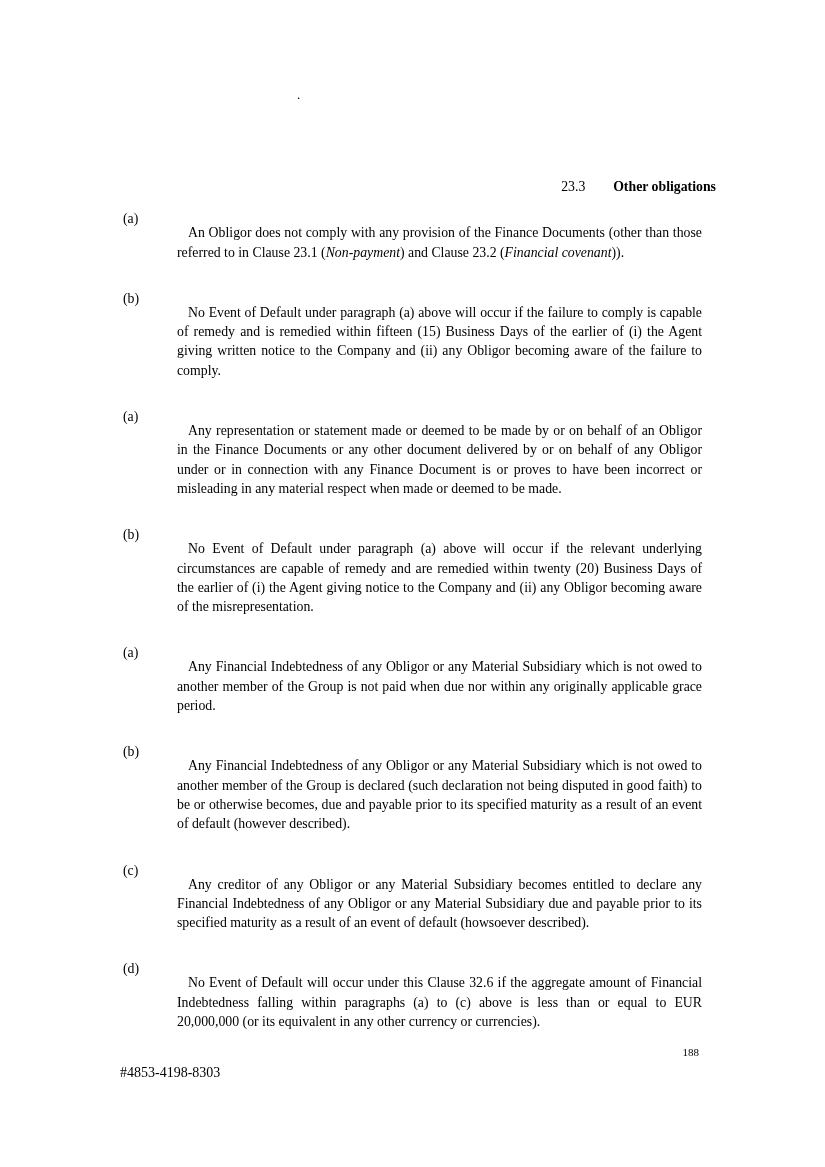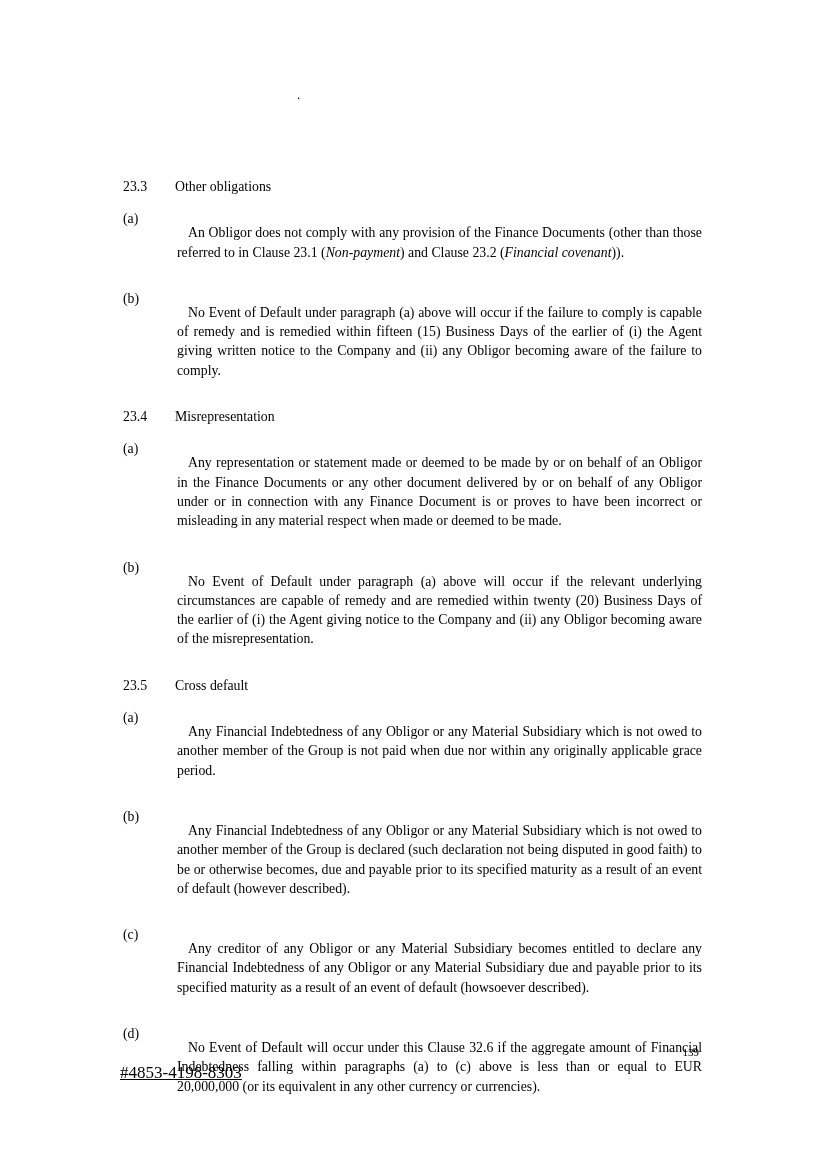--- a/index.html
+++ b/index.html
@@ -27,27 +27,28 @@
     position: absolute;
     left: 123px;
     top: 177px;
     width: 593px;
     font-size: 13.8px;
     line-height: 19.3px;
   }
   .section-heading {
     display: flex;
     margin-bottom: 13px;
+    justify-content: flex-end;
   }
   .sec-num {
     width: 52px;
     flex: none;
   }
   .sec-title {
-    font-weight: normal;
+    font-weight: bold;
   }
   .para {
     display: flex;
     margin-bottom: 13px;
   }
   .para-label {
     width: 40px;
     flex: none;
   }
   .para-body {
@@ -61,23 +62,22 @@
     position: absolute;
     top: 1046px;
     right: 126px;
     font-size: 11px;
     line-height: 13px;
   }
   .doc-ref {
     position: absolute;
     top: 1066px;
     left: 120px;
-    font-size: 17px;
+    font-size: 14px;
     line-height: 14px;
-    text-decoration: underline;
   }
 </style>
 </head>
 <body>
 
 <div class="page">
 
   <span class="stray">.</span>
 
   <div class="content">
@@ -91,55 +91,47 @@
         <span class="para-label">(a)</span>
         <p class="para-body"><span>An Obligor does not comply with any provision of the Finance Documents (other than those referred to in Clause 23.1 (</span><span class="it">Non-payment</span><span>) and Clause 23.2 (</span><span class="it">Financial covenant</span><span>)).</span></p>
       </div>
       <div class="para">
         <span class="para-label">(b)</span>
         <p class="para-body">No Event of Default under paragraph (a) above will occur if the failure to comply is capable of remedy and is remedied within fifteen (15) Business Days of the earlier of (i) the Agent giving written notice to the Company and (ii) any Obligor becoming aware of the failure to comply.</p>
       </div>
     </div>
 
     <div class="section">
-      <div class="section-heading">
-        <span class="sec-num">23.4</span>
-        <span class="sec-title">Misrepresentation</span>
-      </div>
       <div class="para">
         <span class="para-label">(a)</span>
         <p class="para-body">Any representation or statement made or deemed to be made by or on behalf of an Obligor in the Finance Documents or any other document delivered by or on behalf of any Obligor under or in connection with any Finance Document is or proves to have been incorrect or misleading in any material respect when made or deemed to be made.</p>
       </div>
       <div class="para">
         <span class="para-label">(b)</span>
         <p class="para-body">No Event of Default under paragraph (a) above will occur if the relevant underlying circumstances are capable of remedy and are remedied within twenty (20) Business Days of the earlier of (i) the Agent giving notice to the Company and (ii) any Obligor becoming aware of the misrepresentation.</p>
       </div>
     </div>
 
     <div class="section">
-      <div class="section-heading">
-        <span class="sec-num">23.5</span>
-        <span class="sec-title">Cross default</span>
-      </div>
       <div class="para">
         <span class="para-label">(a)</span>
         <p class="para-body">Any Financial Indebtedness of any Obligor or any Material Subsidiary which is not owed to another member of the Group is not paid when due nor within any originally applicable grace period.</p>
       </div>
       <div class="para">
         <span class="para-label">(b)</span>
         <p class="para-body">Any Financial Indebtedness of any Obligor or any Material Subsidiary which is not owed to another member of the Group is declared (such declaration not being disputed in good faith) to be or otherwise becomes, due and payable prior to its specified maturity as a result of an event of default (however described).</p>
       </div>
       <div class="para">
         <span class="para-label">(c)</span>
         <p class="para-body">Any creditor of any Obligor or any Material Subsidiary becomes entitled to declare any Financial Indebtedness of any Obligor or any Material Subsidiary due and payable prior to its specified maturity as a result of an event of default (howsoever described).</p>
       </div>
       <div class="para">
         <span class="para-label">(d)</span>
         <p class="para-body">No Event of Default will occur under this Clause 32.6 if the aggregate amount of Financial Indebtedness falling within paragraphs (a) to (c) above is less than or equal to EUR 20,000,000 (or its equivalent in any other currency or currencies).</p>
       </div>
     </div>
 
   </div>
 
-  <div class="page-number">139</div>
+  <div class="page-number">188</div>
   <div class="doc-ref">#4853-4198-8303</div>
 
 </div>
 
 </body></html>

